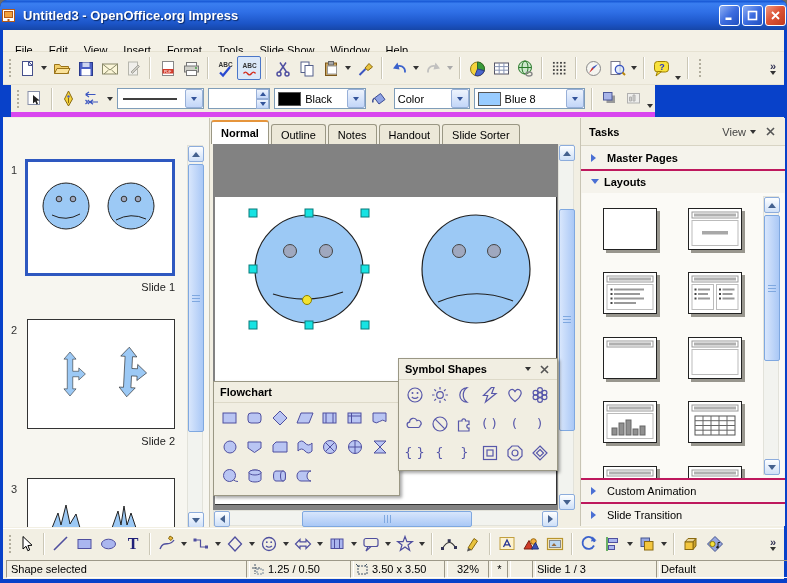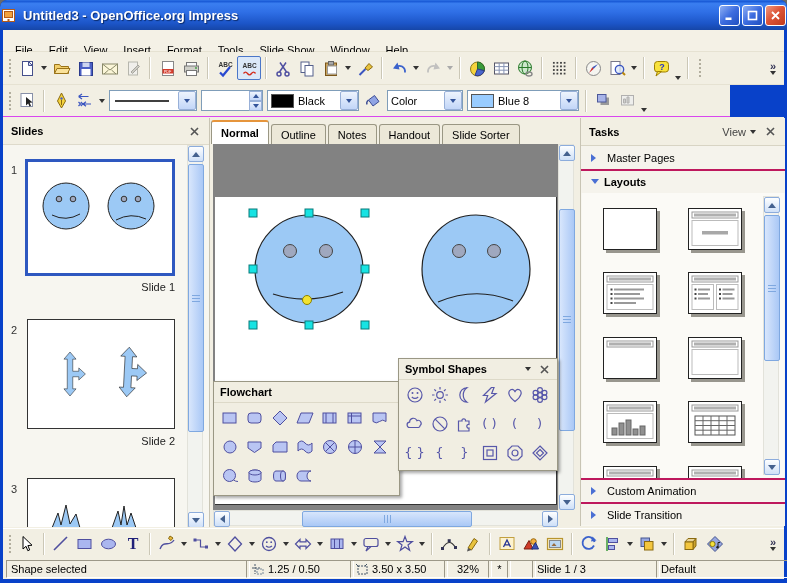--- a/index.html
+++ b/index.html
@@ -10,21 +10,21 @@
     display:flex;align-items:center;padding:0 1px;box-sizing:border-box;}
   .title-text{color:#fff;font-weight:bold;font-size:13px;text-shadow:1px 1px 1px #0a2a6a;margin-left:5px;flex:1;white-space:nowrap;}
   .wbtn{width:21px;height:21px;border-radius:3px;border:1px solid #fff;margin-left:2px;display:flex;align-items:center;justify-content:center;box-sizing:border-box;
     background:linear-gradient(135deg,#8fb0f4 0%,#3c6cdf 50%,#2150c0 100%);}
   .wbtn.close{background:linear-gradient(135deg,#f09a80 0%,#dd5538 45%,#c03a1c 100%);}
   
   .menubar{position:absolute;left:3px;top:30px;width:781px;height:22px;background:#f4f1e6;display:flex;align-items:center;padding-left:4px;box-sizing:border-box;border-bottom:1px solid #e6e2d2;}
   .menu-item{padding:2px 8px;cursor:default;margin-top:18px;}
   .tbar{position:absolute;left:3px;background:#f2efe3;display:flex;align-items:center;box-sizing:border-box;}
   .tb1{top:52px;width:781px;height:33px;border-bottom:1px solid #e6e2d2;}
-  .tb2{top:85px;width:727px;height:32px;border-bottom:1px solid #d946ef;}
+  .tb2{top:85px;width:644px;height:32px;border-bottom:5px solid #d946ef;margin-left:8px;}
   .ic{width:24px;height:24px;display:flex;align-items:center;justify-content:center;border-radius:2px;}
   .ic.dis{opacity:.9;}
   .ic.pressed{border:1px solid #4a76c8;background:#dbe8f8;box-sizing:border-box;}
   .car{width:0;height:0;border-left:3px solid transparent;border-right:3px solid transparent;border-top:4px solid #333;margin:0 2px;}
   .car.gray{border-top-color:#aaa;}
   .sep{width:1px;height:22px;background:#cbc7b6;border-right:1px solid #fff;margin:0 4px;}
   .grip{width:4px;height:22px;margin:0 4px;background-image:radial-gradient(#b2ae9e 1px,transparent 1.3px);background-size:4px 4px;background-position:1px 1px;}
   .chev{color:#335;font-weight:bold;font-size:11px;line-height:10px;}
   
   .xsel{height:21px;border:1px solid #7f9db9;background:#fff;display:flex;align-items:center;box-sizing:border-box;padding-left:3px;margin:0 2px;}
@@ -371,28 +371,20 @@
           <rect x="3.5" y="4.5" width="12" height="9.5" fill="#eee" stroke="#aaa"></rect>
           <path d="M5.5,12 v-4 h2 v4 z M9,12 v-6 h2 v6 z" fill="#ccc" stroke="#aaa"></path>
         </svg>
       </span>
     <span class="car" style="align-self:flex-end;margin-bottom:4px;"></span>
   </div>
 
   <div class="main">
 
     <div class="slides-panel">
-      <div class="panel-head">
-        <span>Slides</span>
-        <span class="xclose">
-            <svg width="9" height="9">
-              <path d="M1,1 L8,8 M8,1 L1,8" stroke="#555" stroke-width="1.6"></path>
-            </svg>
-          </span>
-      </div>
       <span class="snum" style="top:46px;">1</span>
       <div class="thumb" style="left:22px;top:41px;width:144px;height:111px;border:3px solid #2e58c0;">
         <svg width="144" height="111">
           <circle cx="38" cy="44" r="23" fill="#9cc9f5" stroke="#222"></circle>
           <circle cx="31" cy="37" r="2.8" fill="#9fa8bf" stroke="#333"></circle>
             <circle cx="45" cy="37" r="2.8" fill="#9fa8bf" stroke="#333"></circle>
           <path d="M24,53 Q38,60 52,52" fill="none" stroke="#222"></path>
           <circle cx="103" cy="44" r="23" fill="#9cc9f5" stroke="#222"></circle>
           <circle cx="96" cy="37" r="2.8" fill="#9fa8bf" stroke="#333"></circle>
             <circle cx="110" cy="37" r="2.8" fill="#9fa8bf" stroke="#333"></circle>
@@ -727,21 +719,21 @@
       <div class="panel-head" style="height:27px;border-bottom:1px solid #d8d4c4;">
         <span>Tasks</span>
         <span style="margin-left:auto;font-weight:normal;color:#444;">View</span>
         <span class="car" style="margin-left:4px;"></span>
         <span class="xclose" style="margin-left:5px;">
             <svg width="9" height="9">
               <path d="M1,1 L8,8 M8,1 L1,8" stroke="#555" stroke-width="1.6"></path>
             </svg>
           </span>
       </div>
-      <div class="trow" style="top:28px;border-top:none;">
+      <div class="trow" style="top:28px;border-top:none;font-weight:bold;">
         <i class="tri-r"></i>
         <span>Master Pages</span>
       </div>
       <div class="trow" style="top:51px;height:24px;font-weight:bold;">
         <i class="tri-dn"></i>
         <span>Layouts</span>
       </div>
       <div style="position:absolute;left:1px;top:75px;width:202px;height:285px;background:#fbfaf6;overflow:hidden;">
         <div class="lt" style="left:21px;top:15px;">
             <svg width="52" height="40"></svg>

